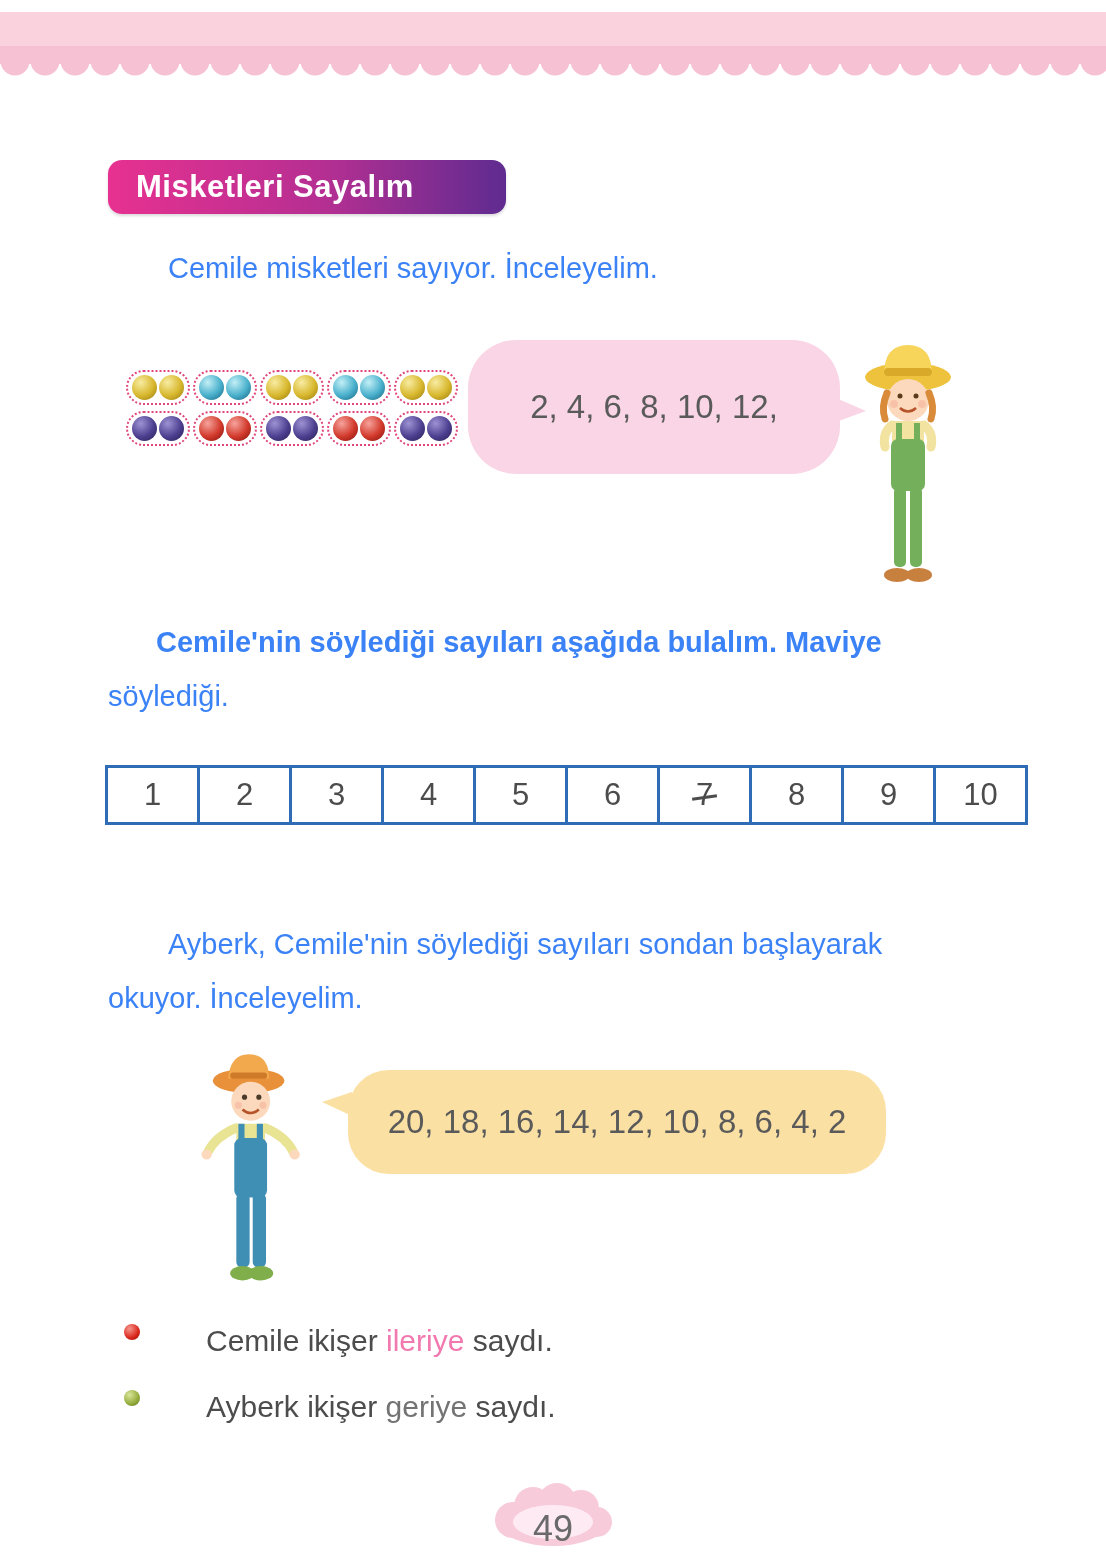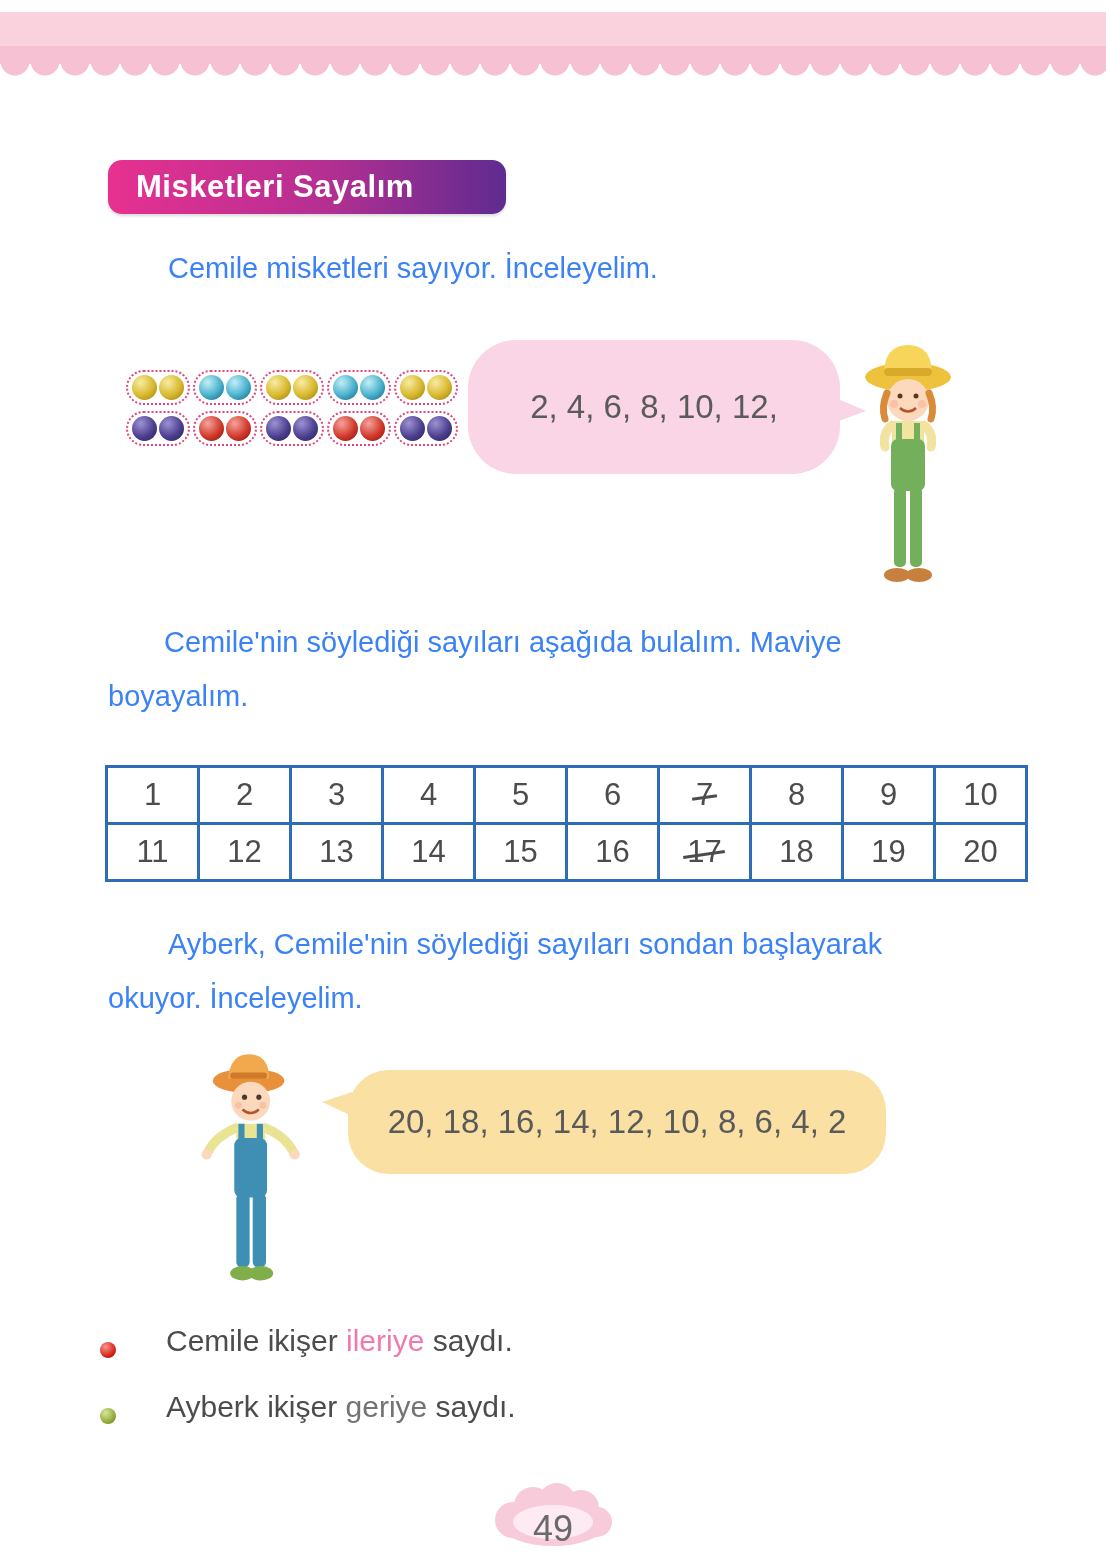--- a/index.html
+++ b/index.html
@@ -83,21 +83,21 @@
     text-align:center; vertical-align:middle;
     font-size:31px; color:#4c4c4c; padding:0;
   }
   .num-table td span { position:relative; display:inline-block; }
   .num-table td.crossed-seven span::after {
     content:""; position:absolute; left:-4px; right:-4px; top:52%; height:2.5px;
     background:#4c4c4c; transform:rotate(-8deg);
   }
 
   
-  .bullet-item { position:absolute; left:100px; display:flex; align-items:flex-end; }
+  .bullet-item { position:absolute; left:124px; display:flex; align-items:flex-start;gap:16px; }
   .bullet-dot { width:16px; height:16px; border-radius:50%; margin-right:50px; flex:none; }
   .bullet-dot-red   { background:radial-gradient(circle at 35% 30%, #f6958c, #d9261a 60%, #8c0f08); }
   .bullet-dot-green { background:radial-gradient(circle at 35% 30%, #d8e69a, #94ab3c 60%, #5c7018); }
   .bullet-text { font-size:30px; color:#4c4c4c; white-space:nowrap; }
 
   
   .page-cloud { position:absolute; top:1466px; left:50%; transform:translateX(-50%); width:144px; height:72px; }
   .page-cloud .num {
     position:absolute; top:30px; left:0; width:100%; text-align:center;
     font-size:36px; color:#6a6a6a;
@@ -190,48 +190,36 @@
       <rect x="41" y="106" width="34" height="52" rx="7" fill="#74b05c"></rect>
       <rect x="46" y="90" width="6" height="20" fill="#74b05c"></rect>
       <rect x="64" y="90" width="6" height="20" fill="#74b05c"></rect>
       <rect x="44" y="154" width="12" height="80" rx="5" fill="#74b05c"></rect>
       <rect x="60" y="154" width="12" height="80" rx="5" fill="#74b05c"></rect>
       <ellipse cx="47" cy="242" rx="13" ry="7" fill="#c8803f"></ellipse>
       <ellipse cx="69" cy="242" rx="13" ry="7" fill="#c8803f"></ellipse>
     </svg>
   </div>
 
-  <div class="body-line" style="top:614px; left:164px;">Cemile'nin söylediği sayıları aşağıda bulalım. Maviye</div>
-  <div class="body-line" style="top:668px; left:108px;">boyayalım.</div>
+  <div class="body-line" style="top:614px; left:156px;font-weight:bold;">Cemile'nin söylediği sayıları aşağıda bulalım. Maviye</div>
+  <div class="body-line" style="top:668px; left:108px;">söylediği.</div>
 
   <table class="num-table">
     <tbody id="num-tbody">
         <tr>
           <td><span>1</span></td>
           <td><span>2</span></td>
           <td><span>3</span></td>
           <td><span>4</span></td>
           <td><span>5</span></td>
           <td><span>6</span></td>
           <td class="crossed-seven"><span>7</span></td>
           <td><span>8</span></td>
           <td><span>9</span></td>
           <td><span>10</span></td>
-        </tr>
-        <tr>
-          <td><span>11</span></td>
-          <td><span>12</span></td>
-          <td><span>13</span></td>
-          <td><span>14</span></td>
-          <td><span>15</span></td>
-          <td><span>16</span></td>
-          <td class="crossed-seven"><span>17</span></td>
-          <td><span>18</span></td>
-          <td><span>19</span></td>
-          <td><span>20</span></td>
         </tr>
       </tbody>
   </table>
 
   <div class="body-line" style="top:970px; left:108px;">okuyor. İnceleyelim.</div>
   <div class="body-line" style="top:916px; left:168px;">Ayberk, Cemile'nin söylediği sayıları sondan başlayarak</div>
 
   <div class="char char-ayberk">
     <svg viewBox="0 0 140 250" width="150" height="256">
       <ellipse cx="54" cy="32" rx="35" ry="12" fill="#e8913a"></ellipse>

